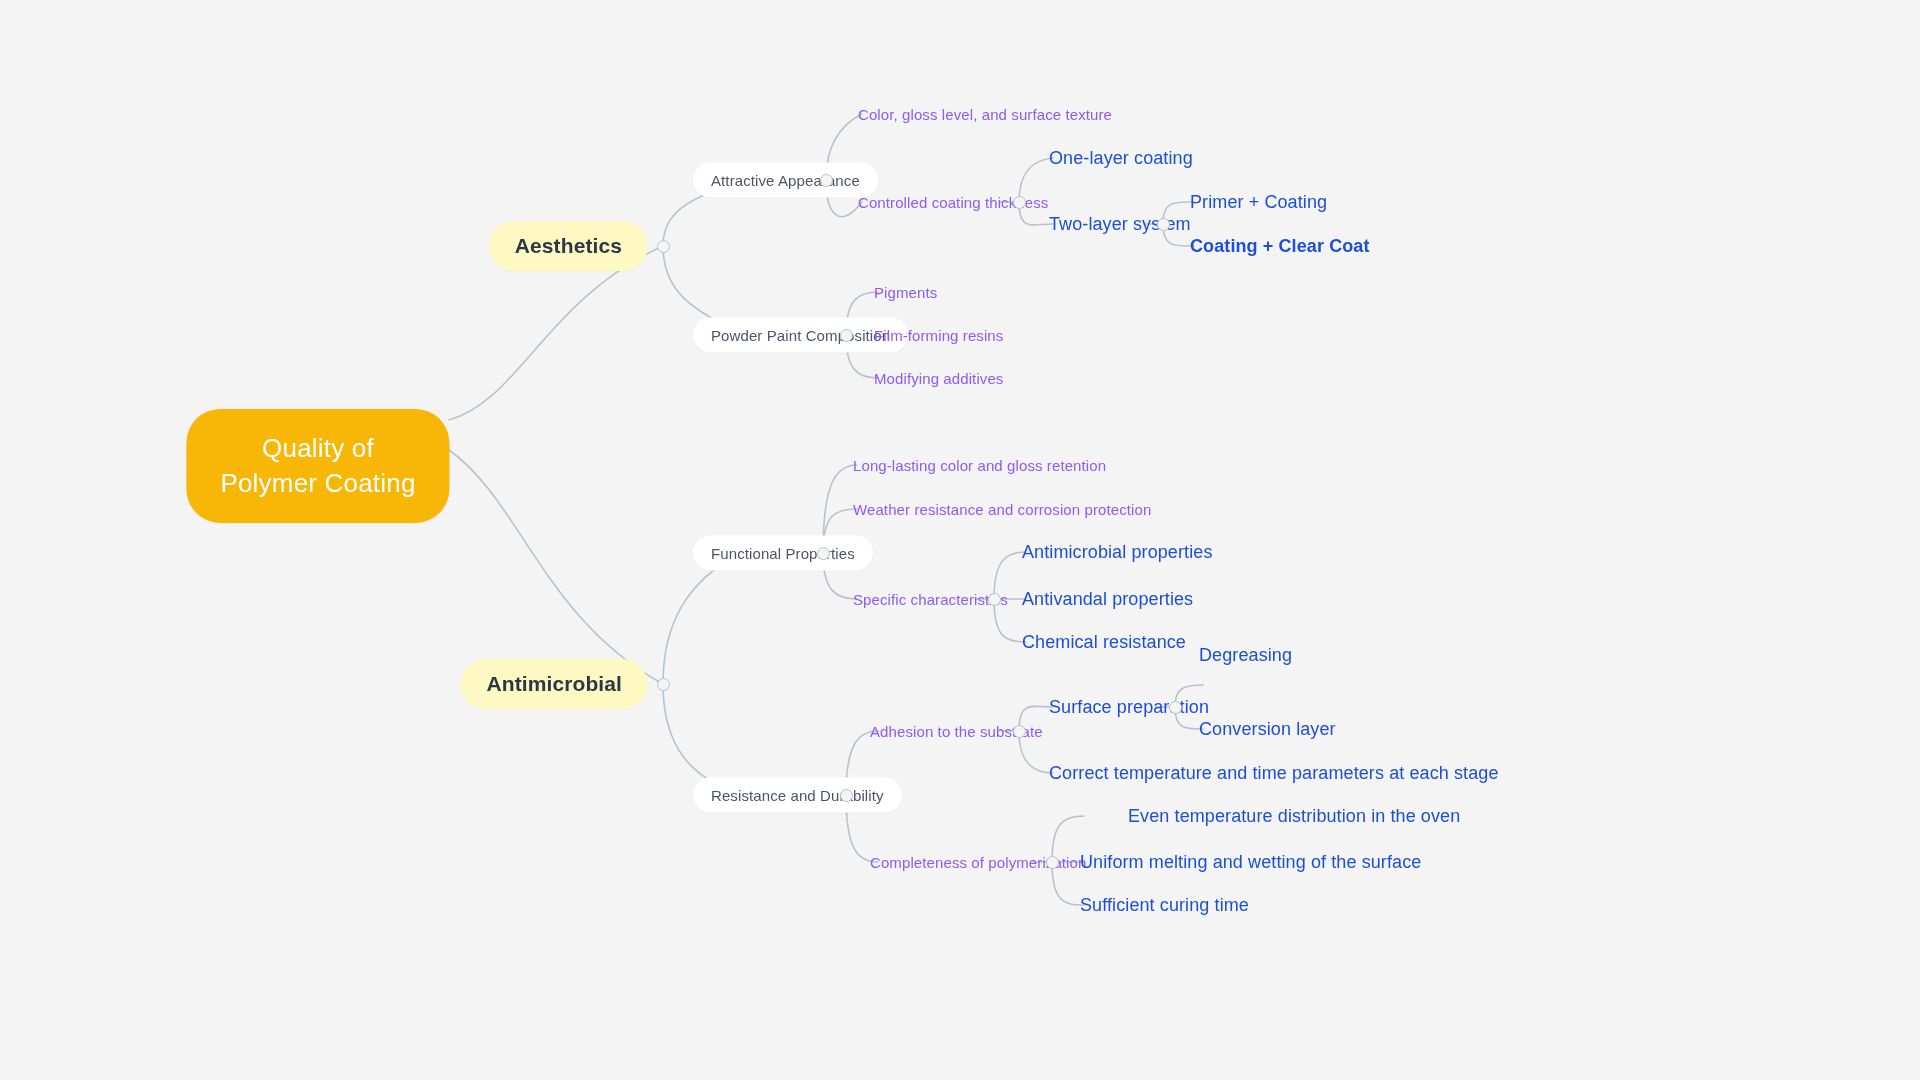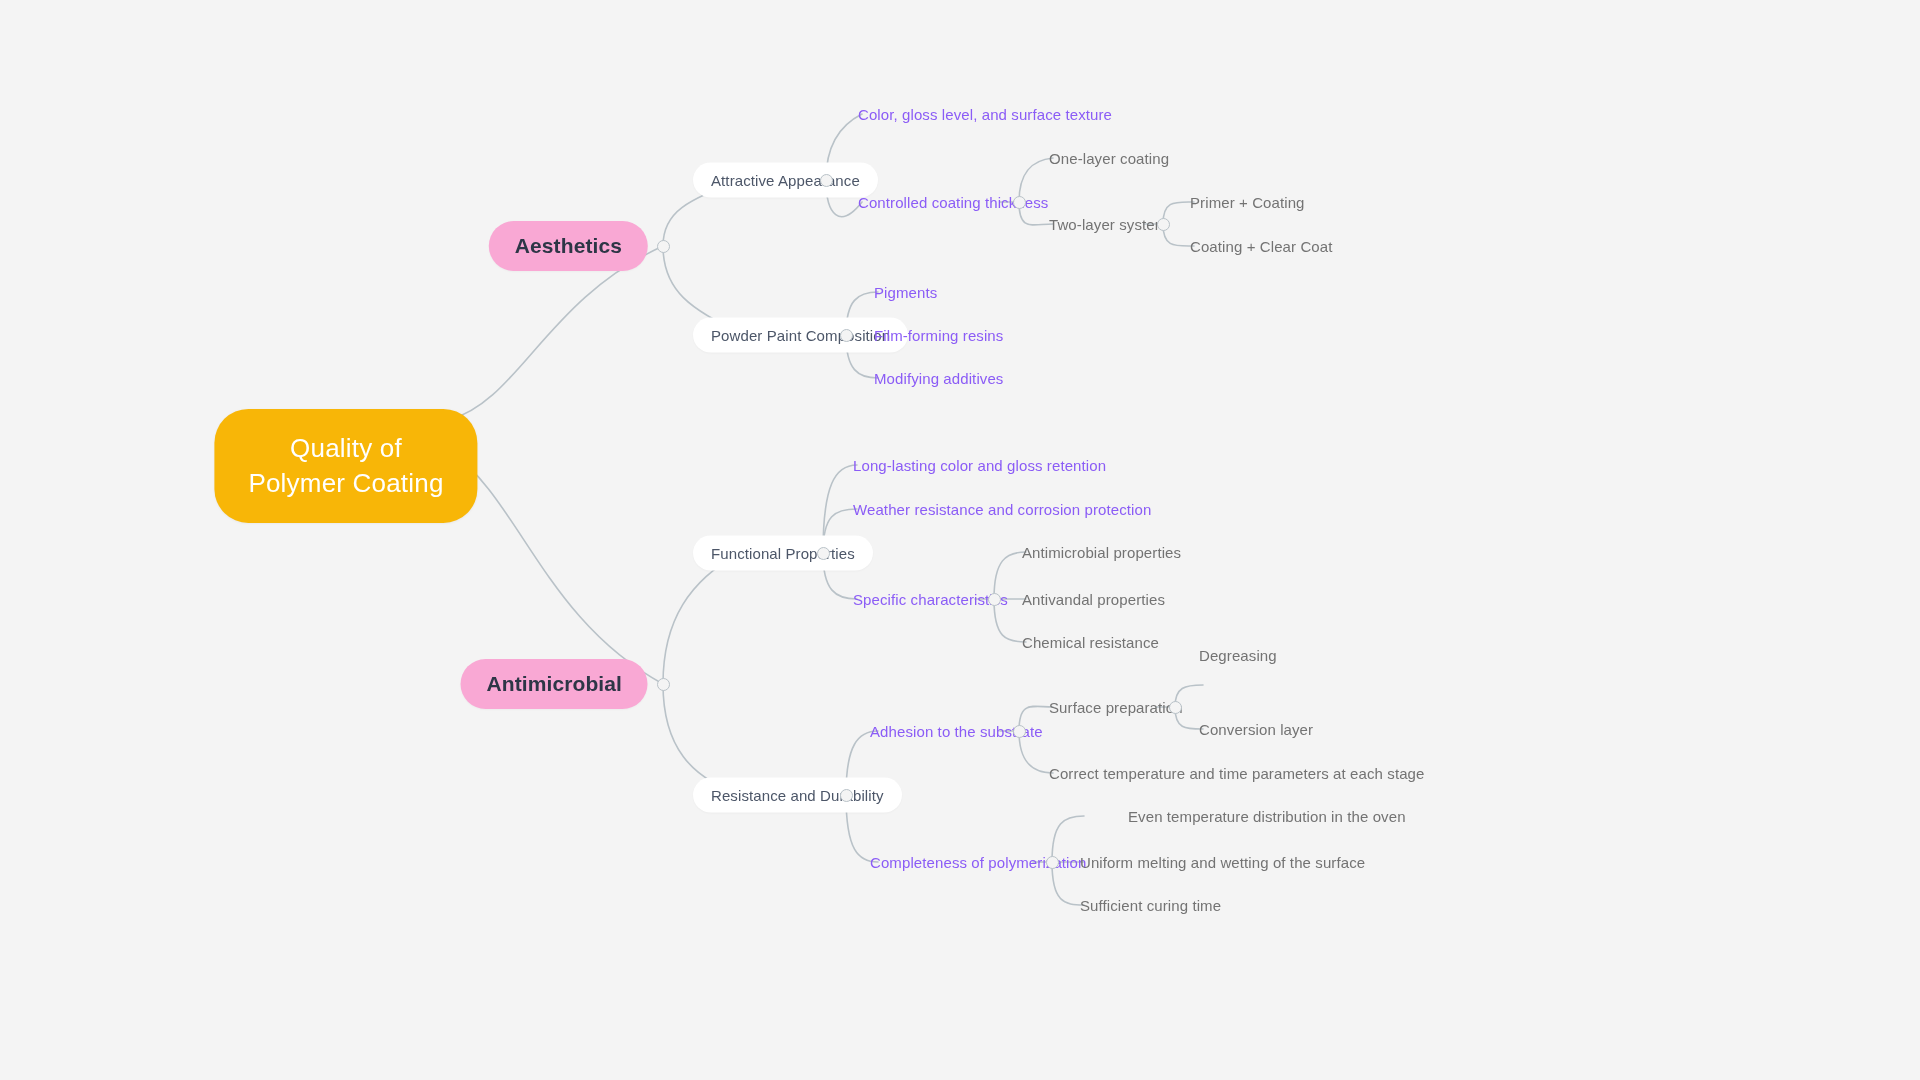--- a/index.html
+++ b/index.html
@@ -28,25 +28,24 @@
   .root {
     background: #f8b607;
     color: #ffffff;
     border-radius: 34px;
     padding: 22px 34px;
     font-size: 26px;
     line-height: 1.35;
     text-align: center;
     letter-spacing: .2px;
     box-shadow: 0 1px 2px rgba(0,0,0,.04);
-    margin-left: 28px;
   }
   
   .lvl1 {
-    background: #f9a8d4;
+    background: #fef9c3;
     color: #2d3646;
     border-radius: 26px;
     padding: 13px 26px;
     font-size: 21px;
     font-weight: bold;
     letter-spacing: .1px;
     box-shadow: 0 1px 2px rgba(0,0,0,.03);
   }
   
   .lvl2 {
@@ -60,22 +59,22 @@
   }
   
   .lvl3 {
     color: #8b5cf6;
     font-size: 15px;
     letter-spacing: .1px;
     padding: 2px 0;
   }
   
   .lvl4 {
-    color: #737373;
-    font-size: 15px;
+    color: #1d4ed8;
+    font-size: 18px;
     letter-spacing: .1px;
     padding: 2px 0;
   }
   .anchor-right { transform: translate(-100%, -50%); }
 
   
   .dot {
     position: absolute;
     width: 13px; height: 13px;
     margin-left: -6.5px; margin-top: -6.5px;
@@ -214,21 +213,21 @@
   <div class="node lvl3" style="left:858px; top:202px;">Controlled coating thickness</div>
   <div class="dot" style="left:1019px; top:202px;"></div>
 
   <div class="node lvl4" style="left:1049px; top:158px;">One-layer coating</div>
 
   <div class="node lvl4" style="left:1049px; top:224px;">Two-layer system</div>
   <div class="dot" style="left:1163px; top:224px;"></div>
 
   <div class="node lvl4" style="left:1190px; top:202px;">Primer + Coating</div>
 
-  <div class="node lvl4" style="left:1190px; top:246px;">Coating + Clear Coat</div>
+  <div class="node lvl4" style="left:1190px; top:246px;font-weight:bold;">Coating + Clear Coat</div>
 
   <div class="node lvl3" style="left:874px; top:292px;">Pigments</div>
   <div class="node lvl3" style="left:874px; top:335px;">Film-forming resins</div>
   <div class="node lvl3" style="left:874px; top:378px;">Modifying additives</div>
 
   <div class="node lvl2" style="left:693px; top:553px;">Functional Properties</div>
   <div class="dot" style="left:823px; top:553px;"></div>
 
   <div class="node lvl2" style="left:693px; top:795px;">Resistance and Durability</div>
   <div class="dot" style="left:846px; top:795px;"></div>

